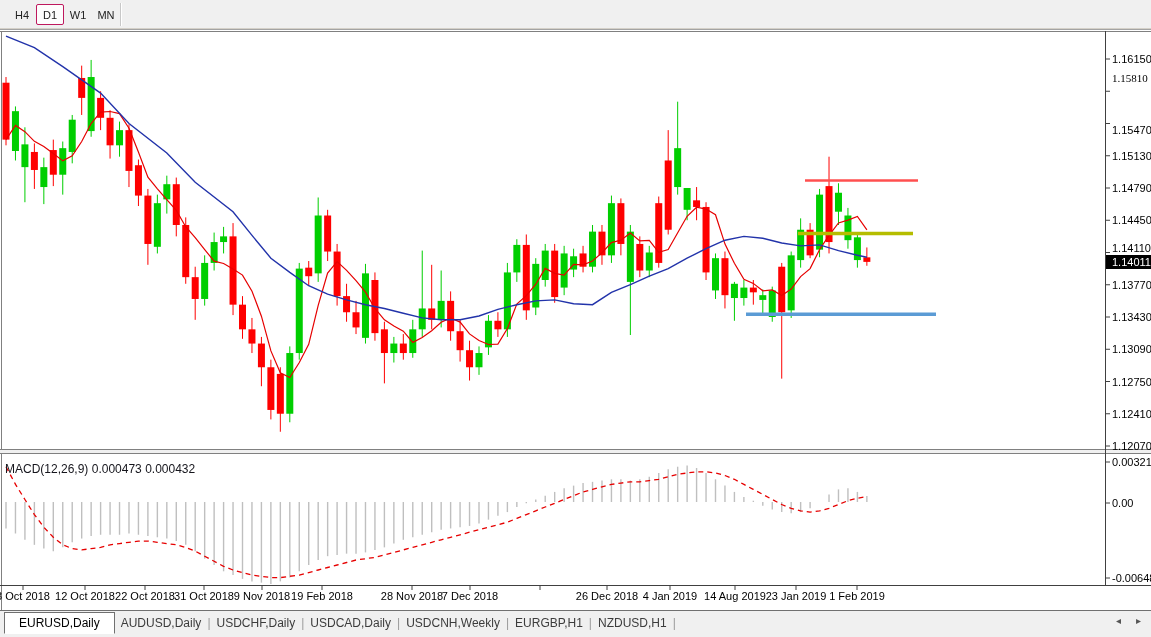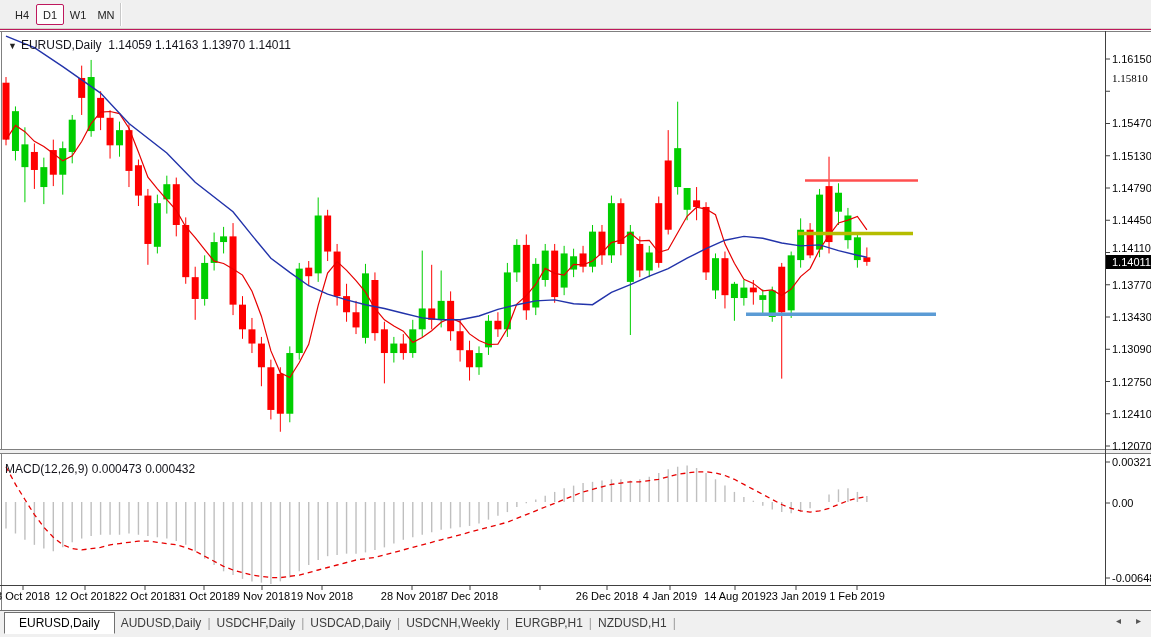--- a/index.html
+++ b/index.html
@@ -1,16 +1,16 @@
 <!DOCTYPE html>
 <html><head>
 <meta charset="utf-8">
 <style>
   html,body{margin:0;padding:0;background:#fff;}
-  #app{position:relative;width:1151px;height:637px;font-family:"Liberation Sans",sans-serif;overflow:hidden;background:#be185d;}
+  #app{position:relative;width:1151px;height:637px;font-family:"Liberation Sans",sans-serif;overflow:hidden;background:#a3a3a3;}
   
   .toolbar{position:absolute;left:0;top:0;width:1151px;height:29px;background:#f0f0f0;border-bottom:1px solid #d4d0c8;box-sizing:border-box;}
   .tf-btn{position:absolute;top:4px;height:21px;width:28px;line-height:21px;text-align:center;font-size:11px;color:#222;cursor:default;border:1px solid transparent;border-radius:2px;box-sizing:border-box;}
   .tf-btn.active{background:#fdfdfd;border:1px solid #be185d;}
   .tb-sep{position:absolute;top:3px;width:1px;height:23px;background:#c8c8c8;border-right:1px solid #ffffff;}
   
   .chartwin{position:absolute;left:0;top:30px;width:1151px;height:580px;background:#fff;}
   #plot{position:absolute;left:0;top:0;}
   .chart-title{position:absolute;left:8px;top:8px;font-size:12px;color:#15151c;white-space:pre;}
   .chart-title .tri{font-size:9px;color:#222;margin-right:4px;}
@@ -357,28 +357,27 @@
         <line x1="412" y1="556" x2="412" y2="560" stroke="#404040" stroke-width="1"></line>
         <line x1="470" y1="556" x2="470" y2="560" stroke="#404040" stroke-width="1"></line>
         <line x1="540" y1="556" x2="540" y2="560" stroke="#404040" stroke-width="1"></line>
         <line x1="607" y1="556" x2="607" y2="560" stroke="#404040" stroke-width="1"></line>
         <line x1="670" y1="556" x2="670" y2="560" stroke="#404040" stroke-width="1"></line>
         <line x1="735" y1="556" x2="735" y2="560" stroke="#404040" stroke-width="1"></line>
         <line x1="796" y1="556" x2="796" y2="560" stroke="#404040" stroke-width="1"></line>
         <line x1="857" y1="556" x2="857" y2="560" stroke="#404040" stroke-width="1"></line>
       </svg>
 
-    <div class="chart-title"><span class="tri">▼</span><span>EURUSD,Daily</span>&nbsp;&nbsp;<span>1.14059</span> <span>1.14163</span> <span>1.13970</span> <span>1.14011</span></div>
 
     <div class="macd-title"><span>MACD(12,26,9)</span> <span>0.000473</span> <span>0.000432</span></div>
 
     <div id="price-labels">
         <div class="axlab" style="top: 23px;">1.16150</div>
         <div class="axlab" style="top: 42px; font-family: Liberation Serif, serif;">1.15810</div>
-        <div class="axlab" style="top: 87px;">1.15470</div>
+        <div class="axlab" style="top: 94px;">1.15470</div>
         <div class="axlab" style="top: 119.75px;">1.15130</div>
         <div class="axlab" style="top: 152px;">1.14790</div>
         <div class="axlab" style="top: 184.25px;">1.14450</div>
         <div class="axlab" style="top: 212px;">1.14110</div>
         <div class="axlab" style="top: 248.75px;">1.13770</div>
         <div class="axlab" style="top: 281px;">1.13430</div>
         <div class="axlab" style="top: 313.25px;">1.13090</div>
         <div class="axlab" style="top: 345.5px;">1.12750</div>
         <div class="axlab" style="top: 377.75px;">1.12410</div>
         <div class="axlab" style="top: 410px;">1.12070</div>
@@ -387,21 +386,21 @@
         <div class="axlab" style="top: 426px;">0.003216</div>
         <div class="axlab" style="top: 467px;">0.00</div>
         <div class="axlab" style="top: 542px;">-0.006485</div>
       </div>
     <div id="date-labels">
         <div class="datelab" style="left: 23px;">3 Oct 2018</div>
         <div class="datelab" style="left: 85px;">12 Oct 2018</div>
         <div class="datelab" style="left: 145px;">22 Oct 2018</div>
         <div class="datelab" style="left: 204px;">31 Oct 2018</div>
         <div class="datelab" style="left: 262px;">9 Nov 2018</div>
-        <div class="datelab" style="left: 322px;">19 Nov 2018</div>
+        <div class="datelab" style="left: 322px;">19 Feb 2018</div>
         <div class="datelab" style="left: 412px;">28 Nov 2018</div>
         <div class="datelab" style="left: 470px;">7 Dec 2018</div>
         <div class="datelab" style="left: 540px; margin-top: 47px;">17 Dec 2018</div>
         <div class="datelab" style="left: 607px;">26 Dec 2018</div>
         <div class="datelab" style="left: 670px;">4 Jan 2019</div>
         <div class="datelab" style="left: 735px;">14 Aug 2019</div>
         <div class="datelab" style="left: 796px;">23 Jan 2019</div>
         <div class="datelab" style="left: 857px;">1 Feb 2019</div>
       </div>
 

